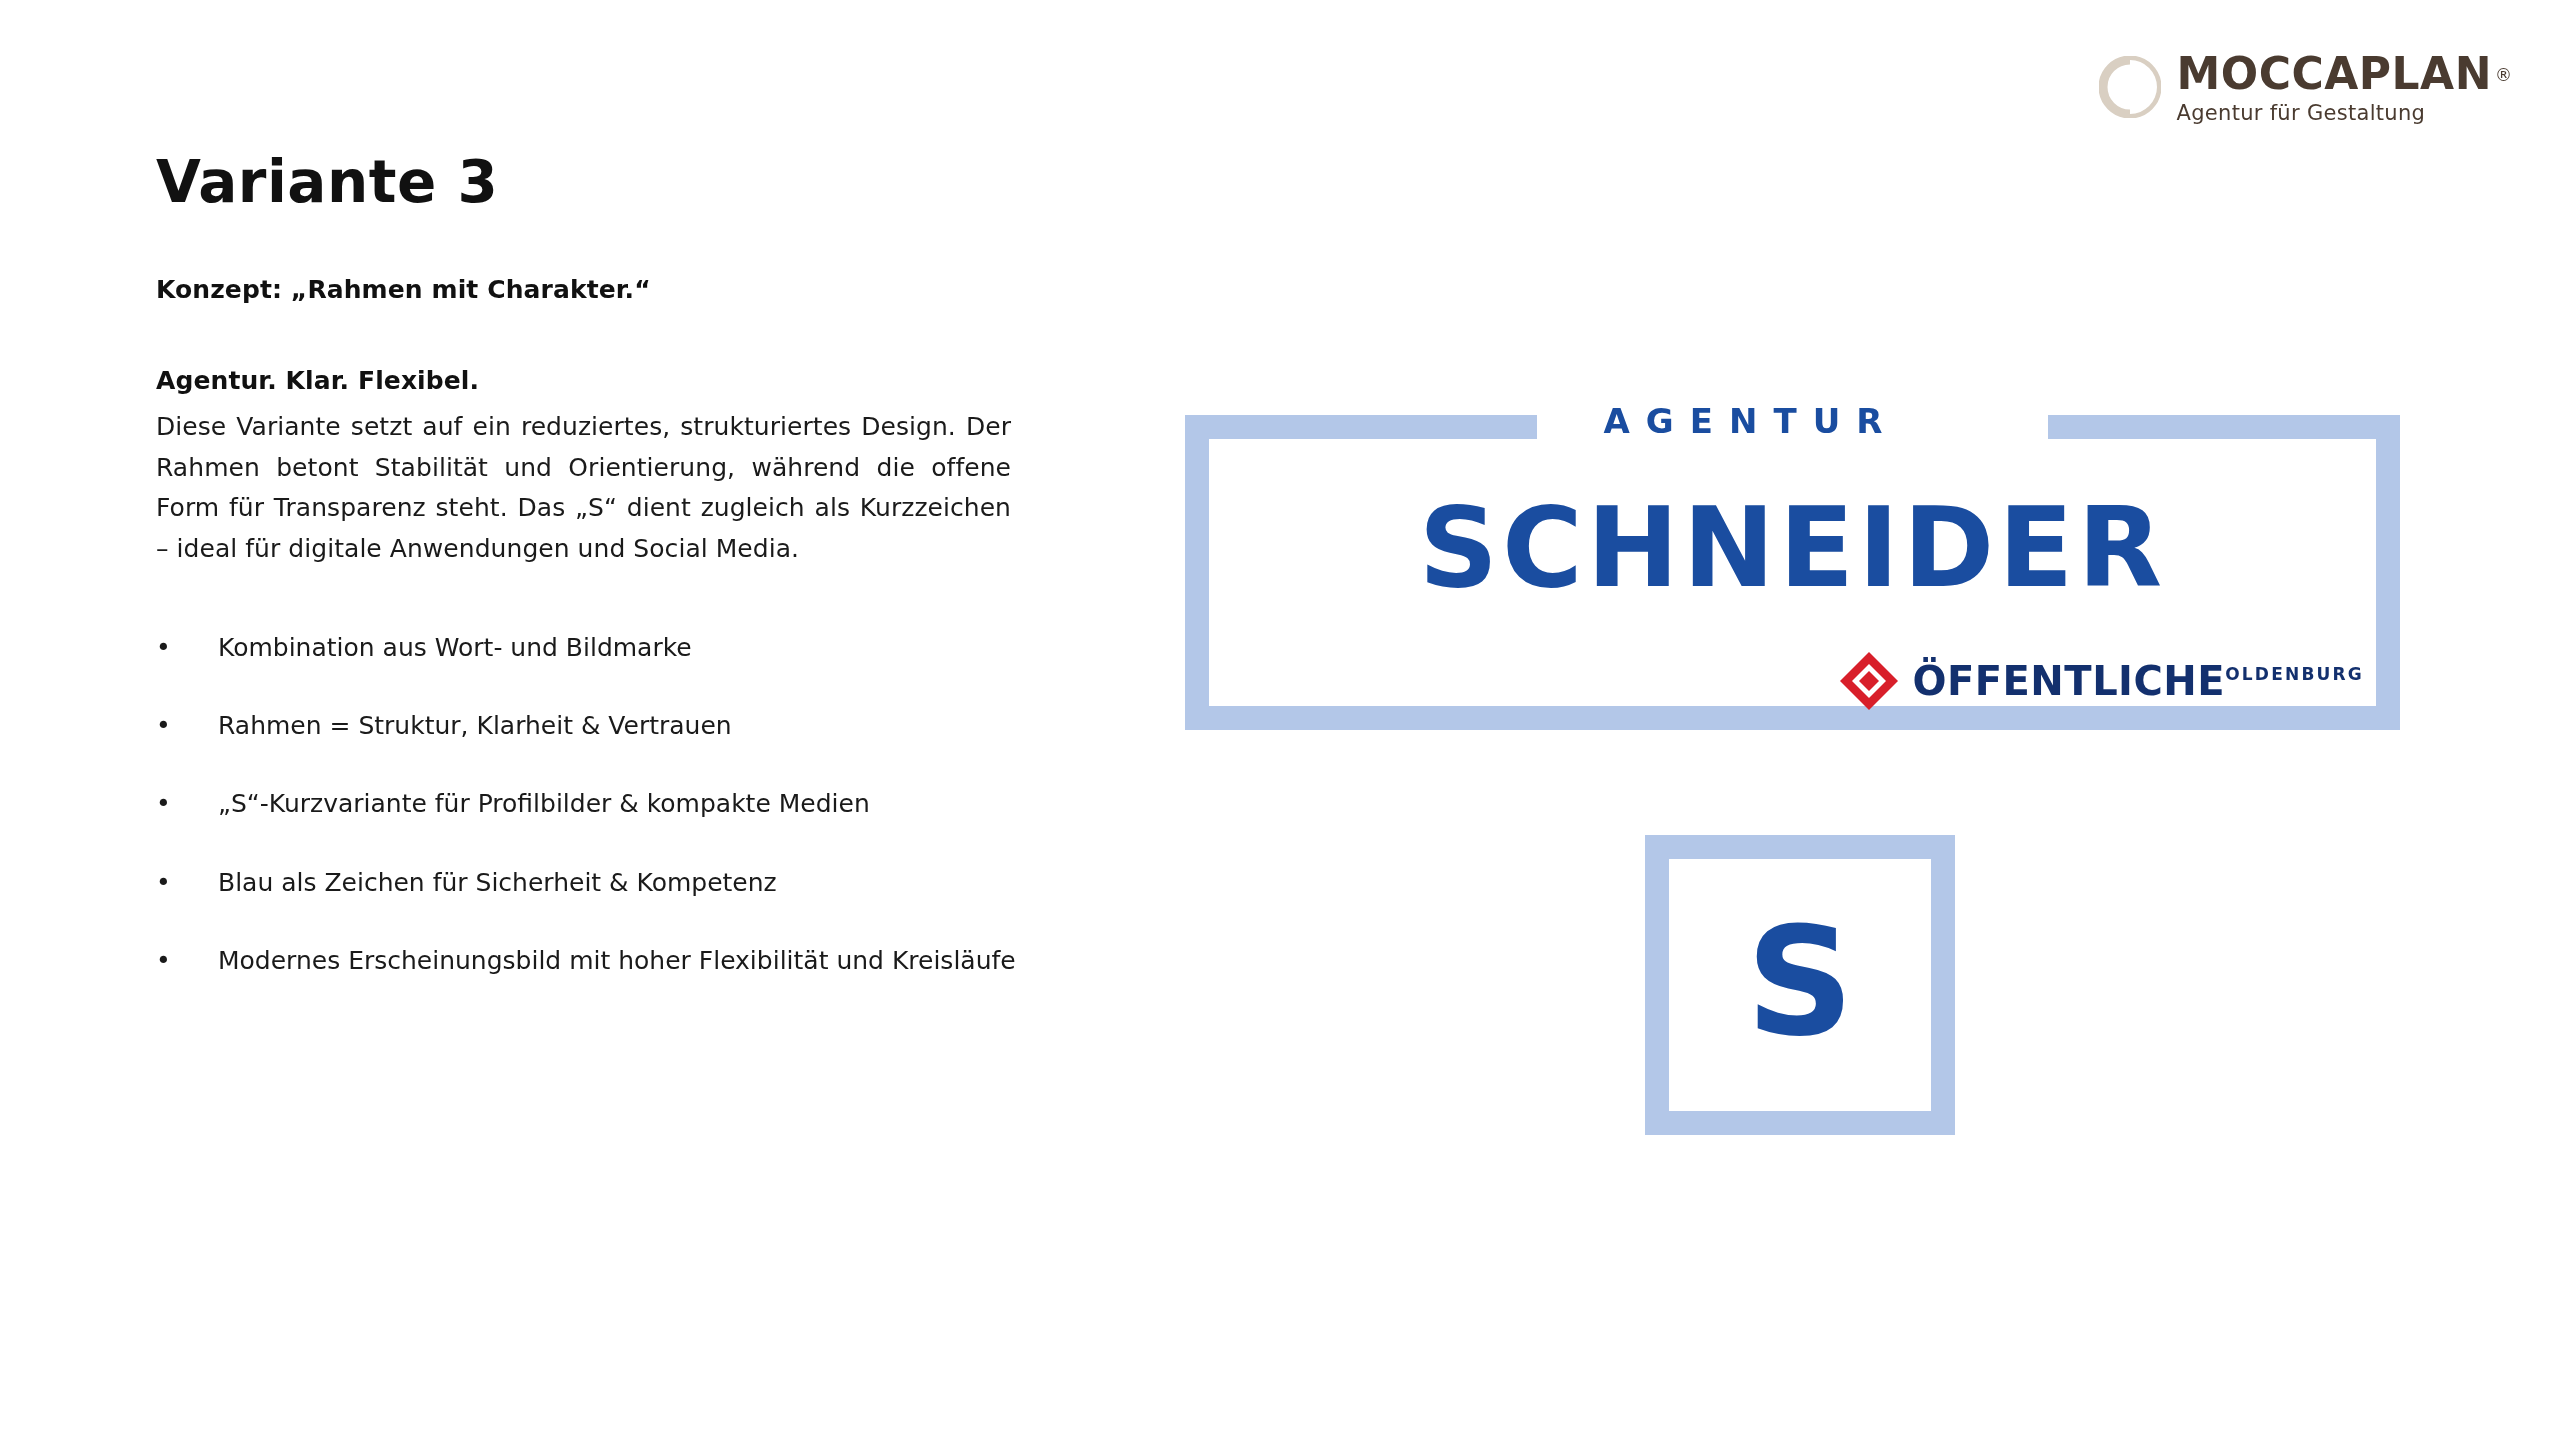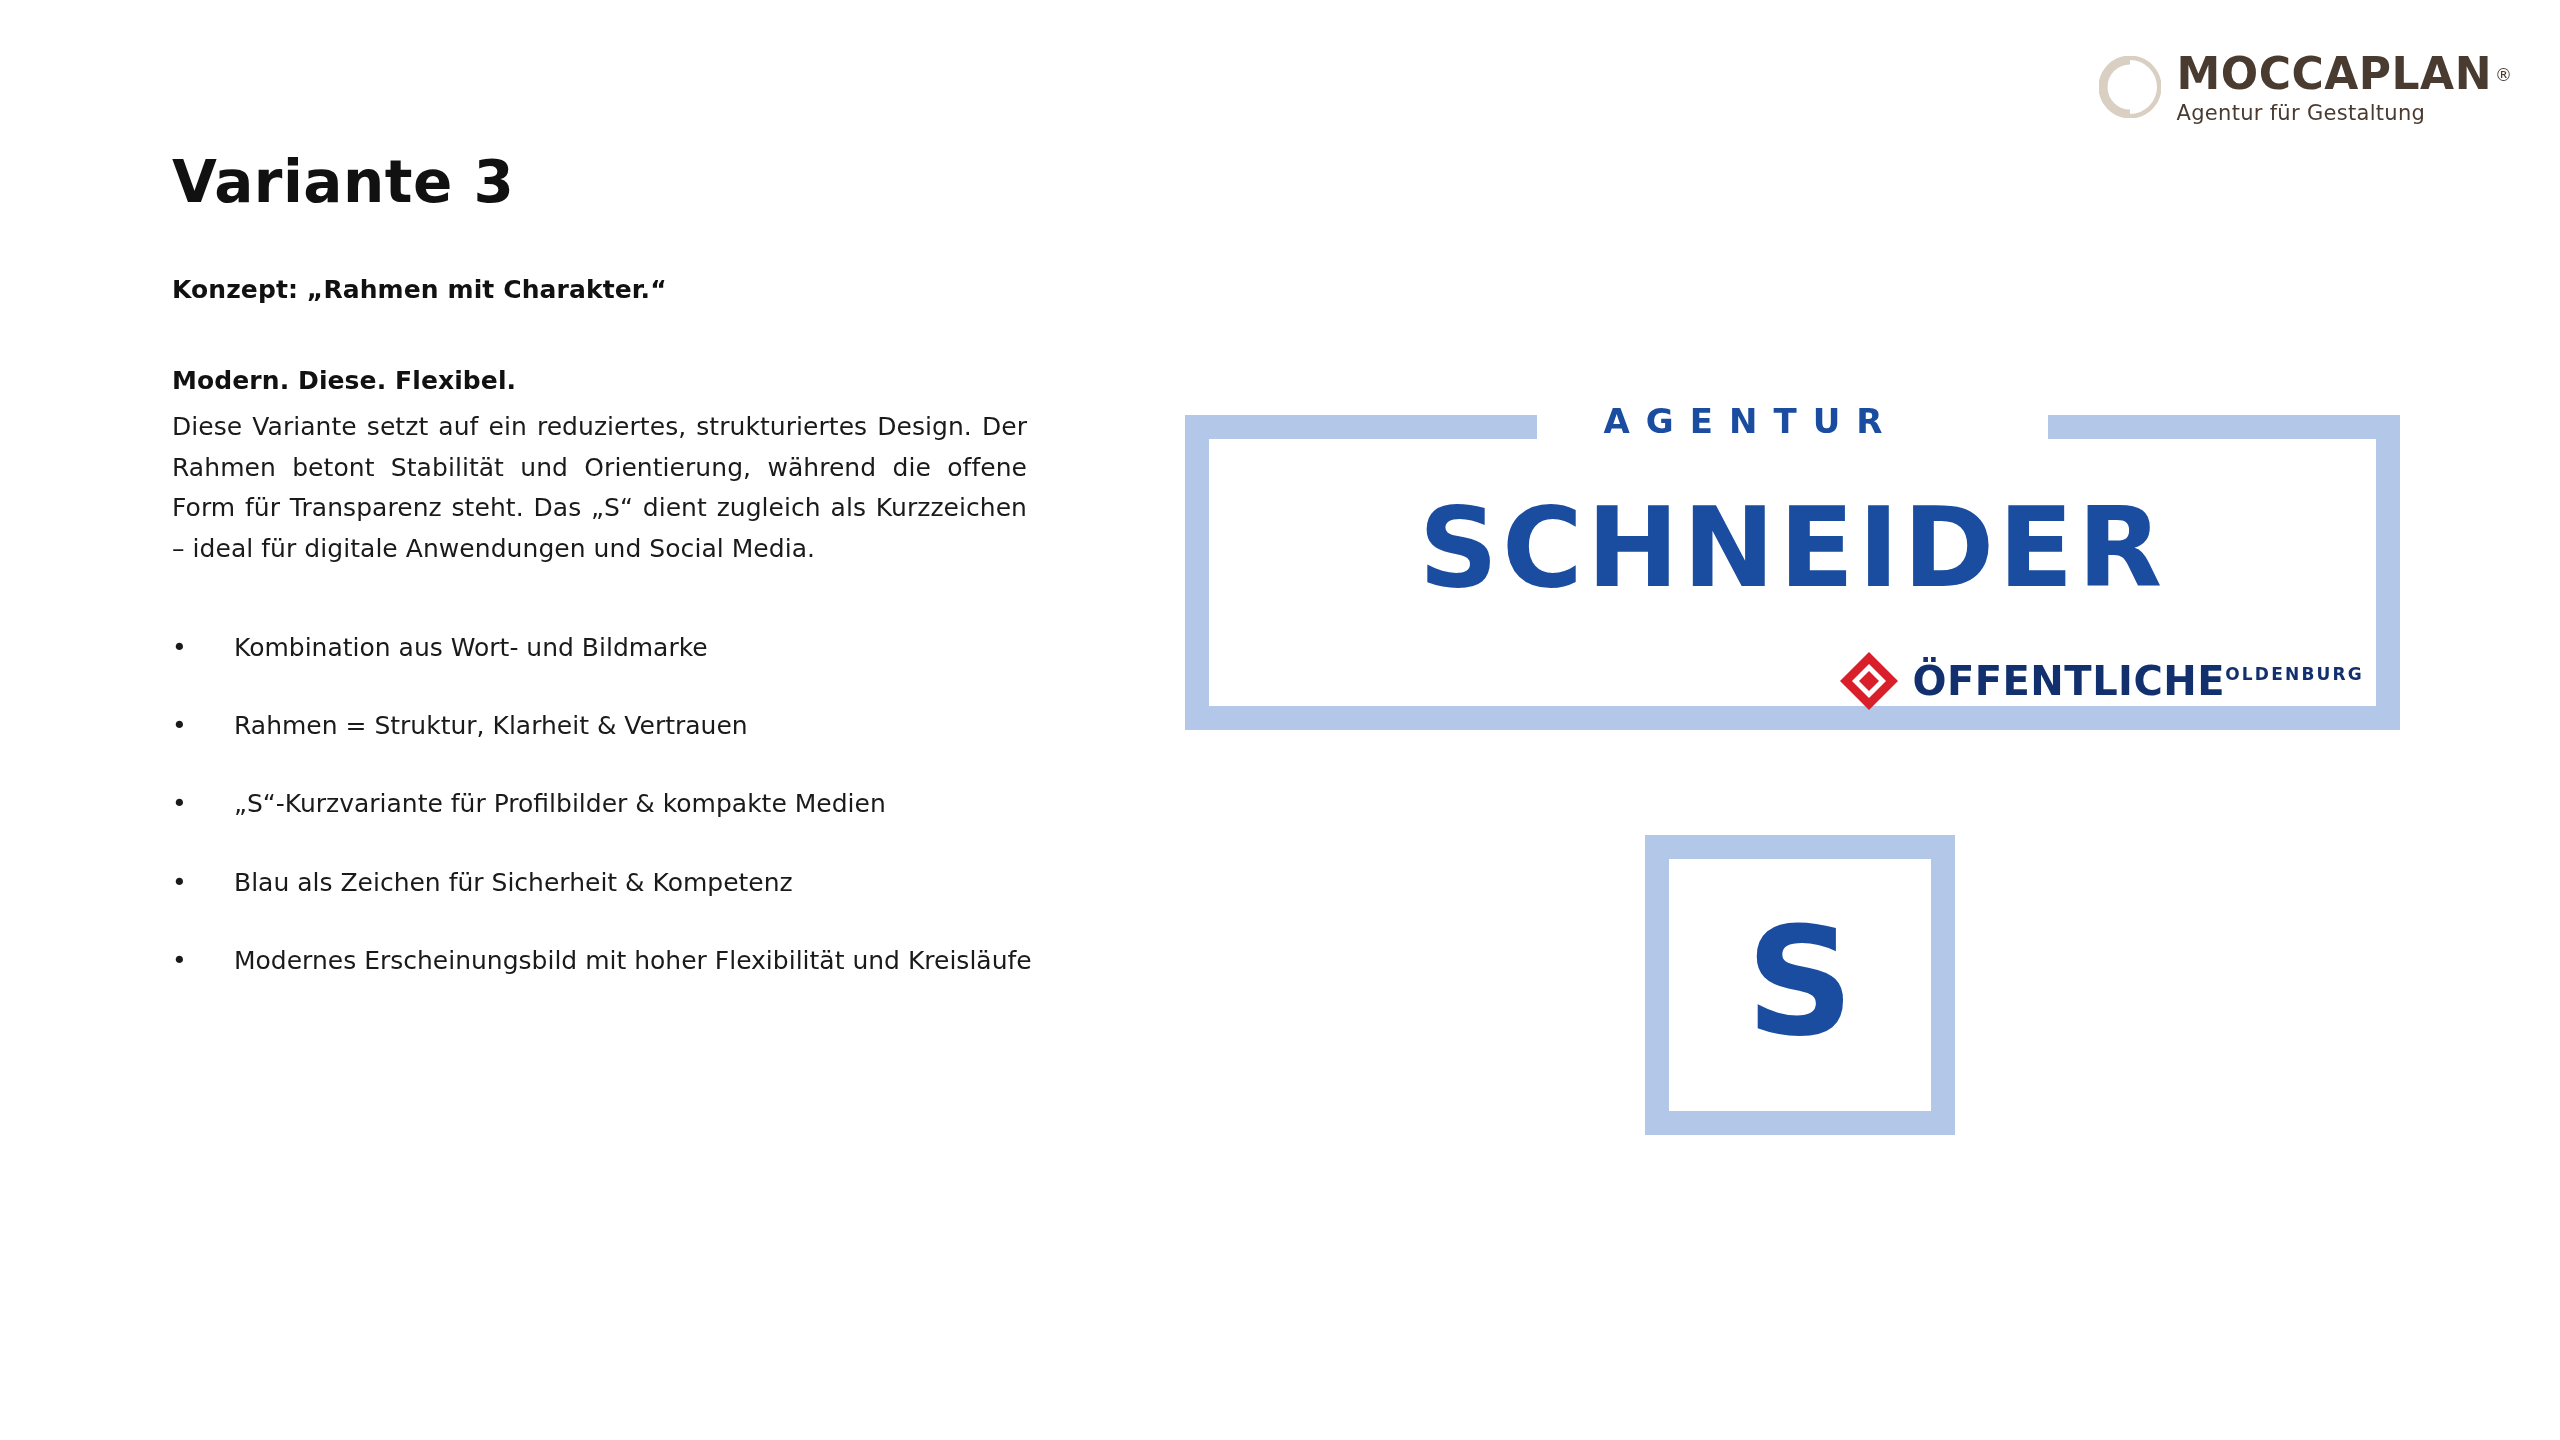--- a/index.html
+++ b/index.html
@@ -59,21 +59,21 @@
     margin-top: 7px;
     font-size: 21px;
     letter-spacing: 0.3px;
     color: #4a3b30;
     font-weight: 400;
   }
 
   
   .left-col {
     position: absolute;
-    left: 172px;
+    left: 156px;
     top: 152px;
     width: 890px;
   }
   .slide-title {
     font-family: "DejaVu Sans", sans-serif;
     font-weight: 700;
     font-size: 58px;
     letter-spacing: 0.5px;
     color: #111111;
     margin: 0 0 62px 0;
@@ -254,21 +254,21 @@
     </div>
     <div class="brand-tagline">Agentur für Gestaltung</div>
   </div>
 </div>
 
 <div class="left-col">
   <h1 class="slide-title">Variante 3</h1>
 
   <p class="concept-line">Konzept: „Rahmen mit Charakter.“</p>
 
-  <p class="lead-line">Modern. Diese. Flexibel.</p>
+  <p class="lead-line">Agentur. Klar. Flexibel.</p>
   <p class="body-par">Diese Variante setzt auf ein reduziertes, strukturiertes Design. Der Rahmen betont Stabilität und Orientierung, während die offene Form für Transparenz steht. Das „S“ dient zugleich als Kurzzeichen – ideal für digitale Anwendungen und Social Media.</p>
 
   <ul class="bullets">
     <li class="bullet">
       <span class="bullet-dot">•</span>
       <span class="bullet-text">Kombination aus Wort- und Bildmarke</span>
     </li>
     <li class="bullet">
       <span class="bullet-dot">•</span>
       <span class="bullet-text">Rahmen = Struktur, Klarheit &amp; Vertrauen</span>

